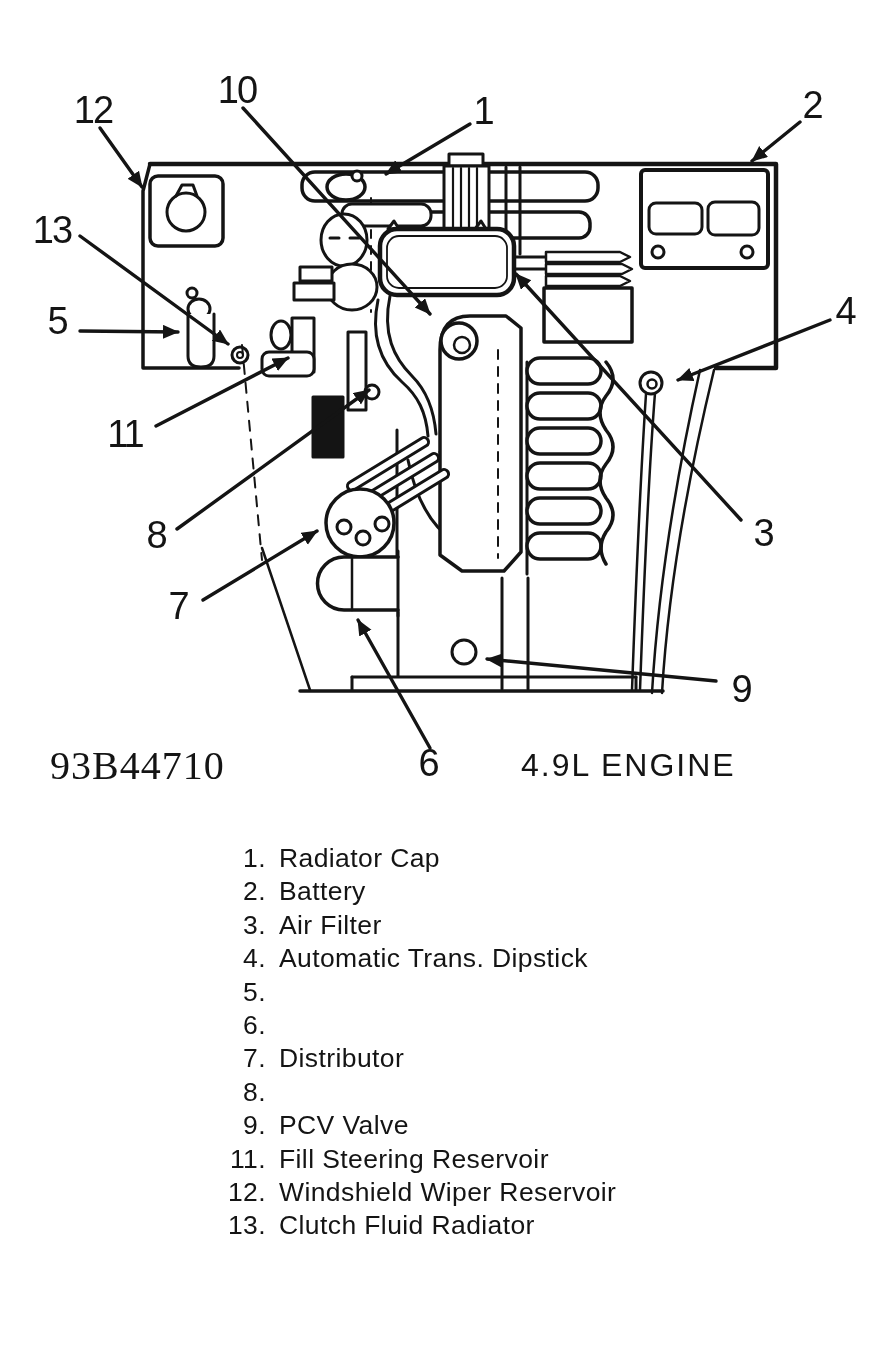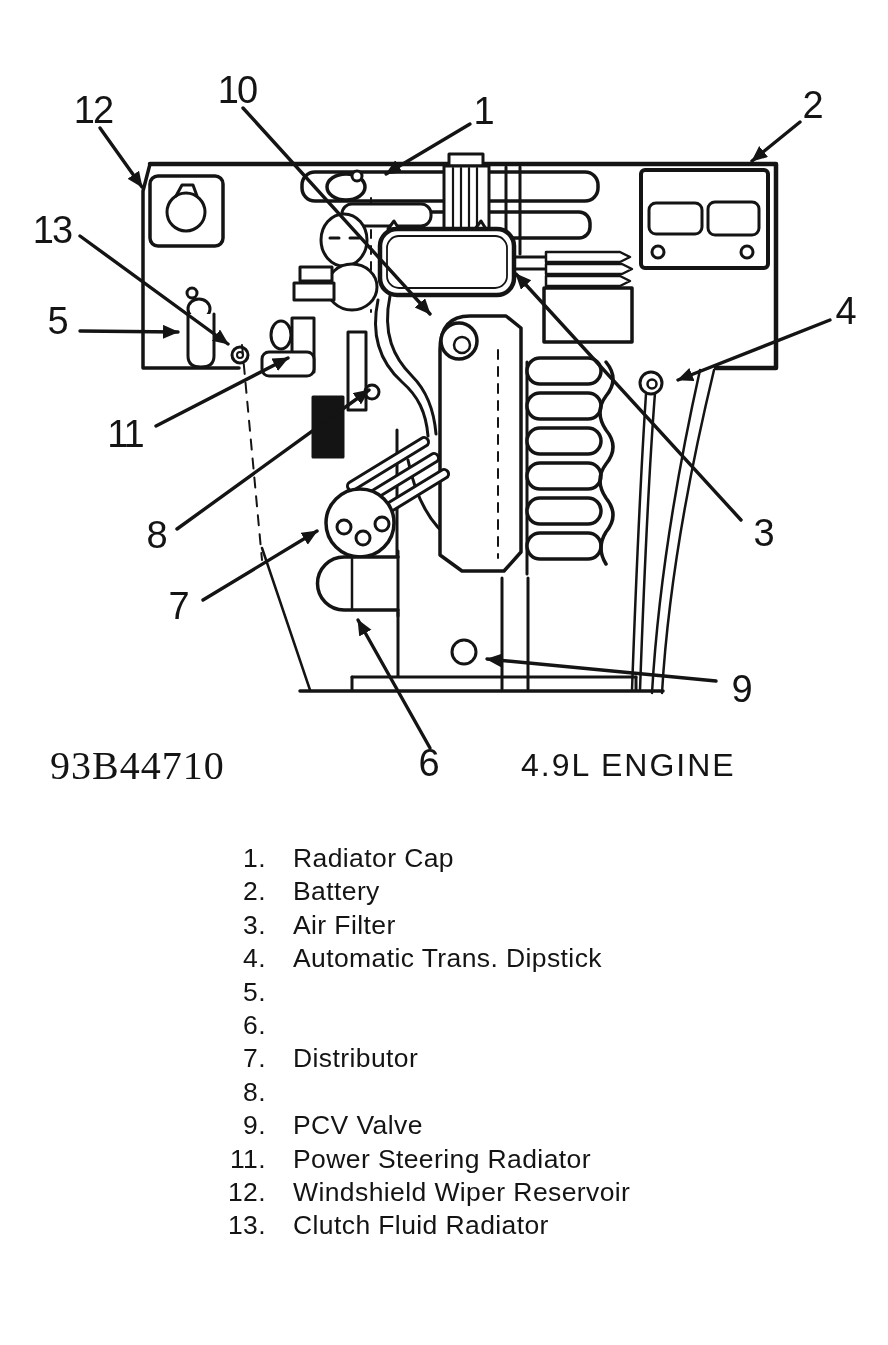--- a/index.html
+++ b/index.html
@@ -15,21 +15,21 @@
   .fig-caption{
     position:absolute;left:482px;top:747px;
     font-family:"Liberation Sans",sans-serif;font-size:32px;letter-spacing:2px;color:#141414;margin-left:39px;
   }
   .legend{
     position:absolute;left:220px;top:842px;margin:0;padding:0;list-style:none;
     font-size:26.5px;line-height:33.4px;color:#141414;letter-spacing:0.4px;
   }
   .legend li{display:flex;white-space:nowrap;}
   .legend .num{display:inline-block;width:46px;text-align:right;flex:0 0 46px;}
-  .legend .lbl{margin-left:27px;}
+  .legend .lbl{margin-left:13px;}
   svg text.callout{
     font-family:"Liberation Sans",sans-serif;font-size:38px;fill:#141414;
     letter-spacing:-2px;text-anchor:middle;
   }
 </style>
 </head>
 <body>
 
 <div class="page">
 
@@ -265,21 +265,21 @@
       </li>
     <li>
         <span class="num">8.</span>
       </li>
     <li>
         <span class="num">9.</span>
         <span class="lbl">PCV Valve</span>
       </li>
     <li>
         <span class="num">11.</span>
-        <span class="lbl">Power Steering Radiator</span>
+        <span class="lbl">Fill Steering Reservoir</span>
       </li>
     <li>
         <span class="num">12.</span>
         <span class="lbl">Windshield Wiper Reservoir</span>
       </li>
     <li>
         <span class="num">13.</span>
         <span class="lbl">Clutch Fluid Radiator</span>
       </li>
   </ol>

